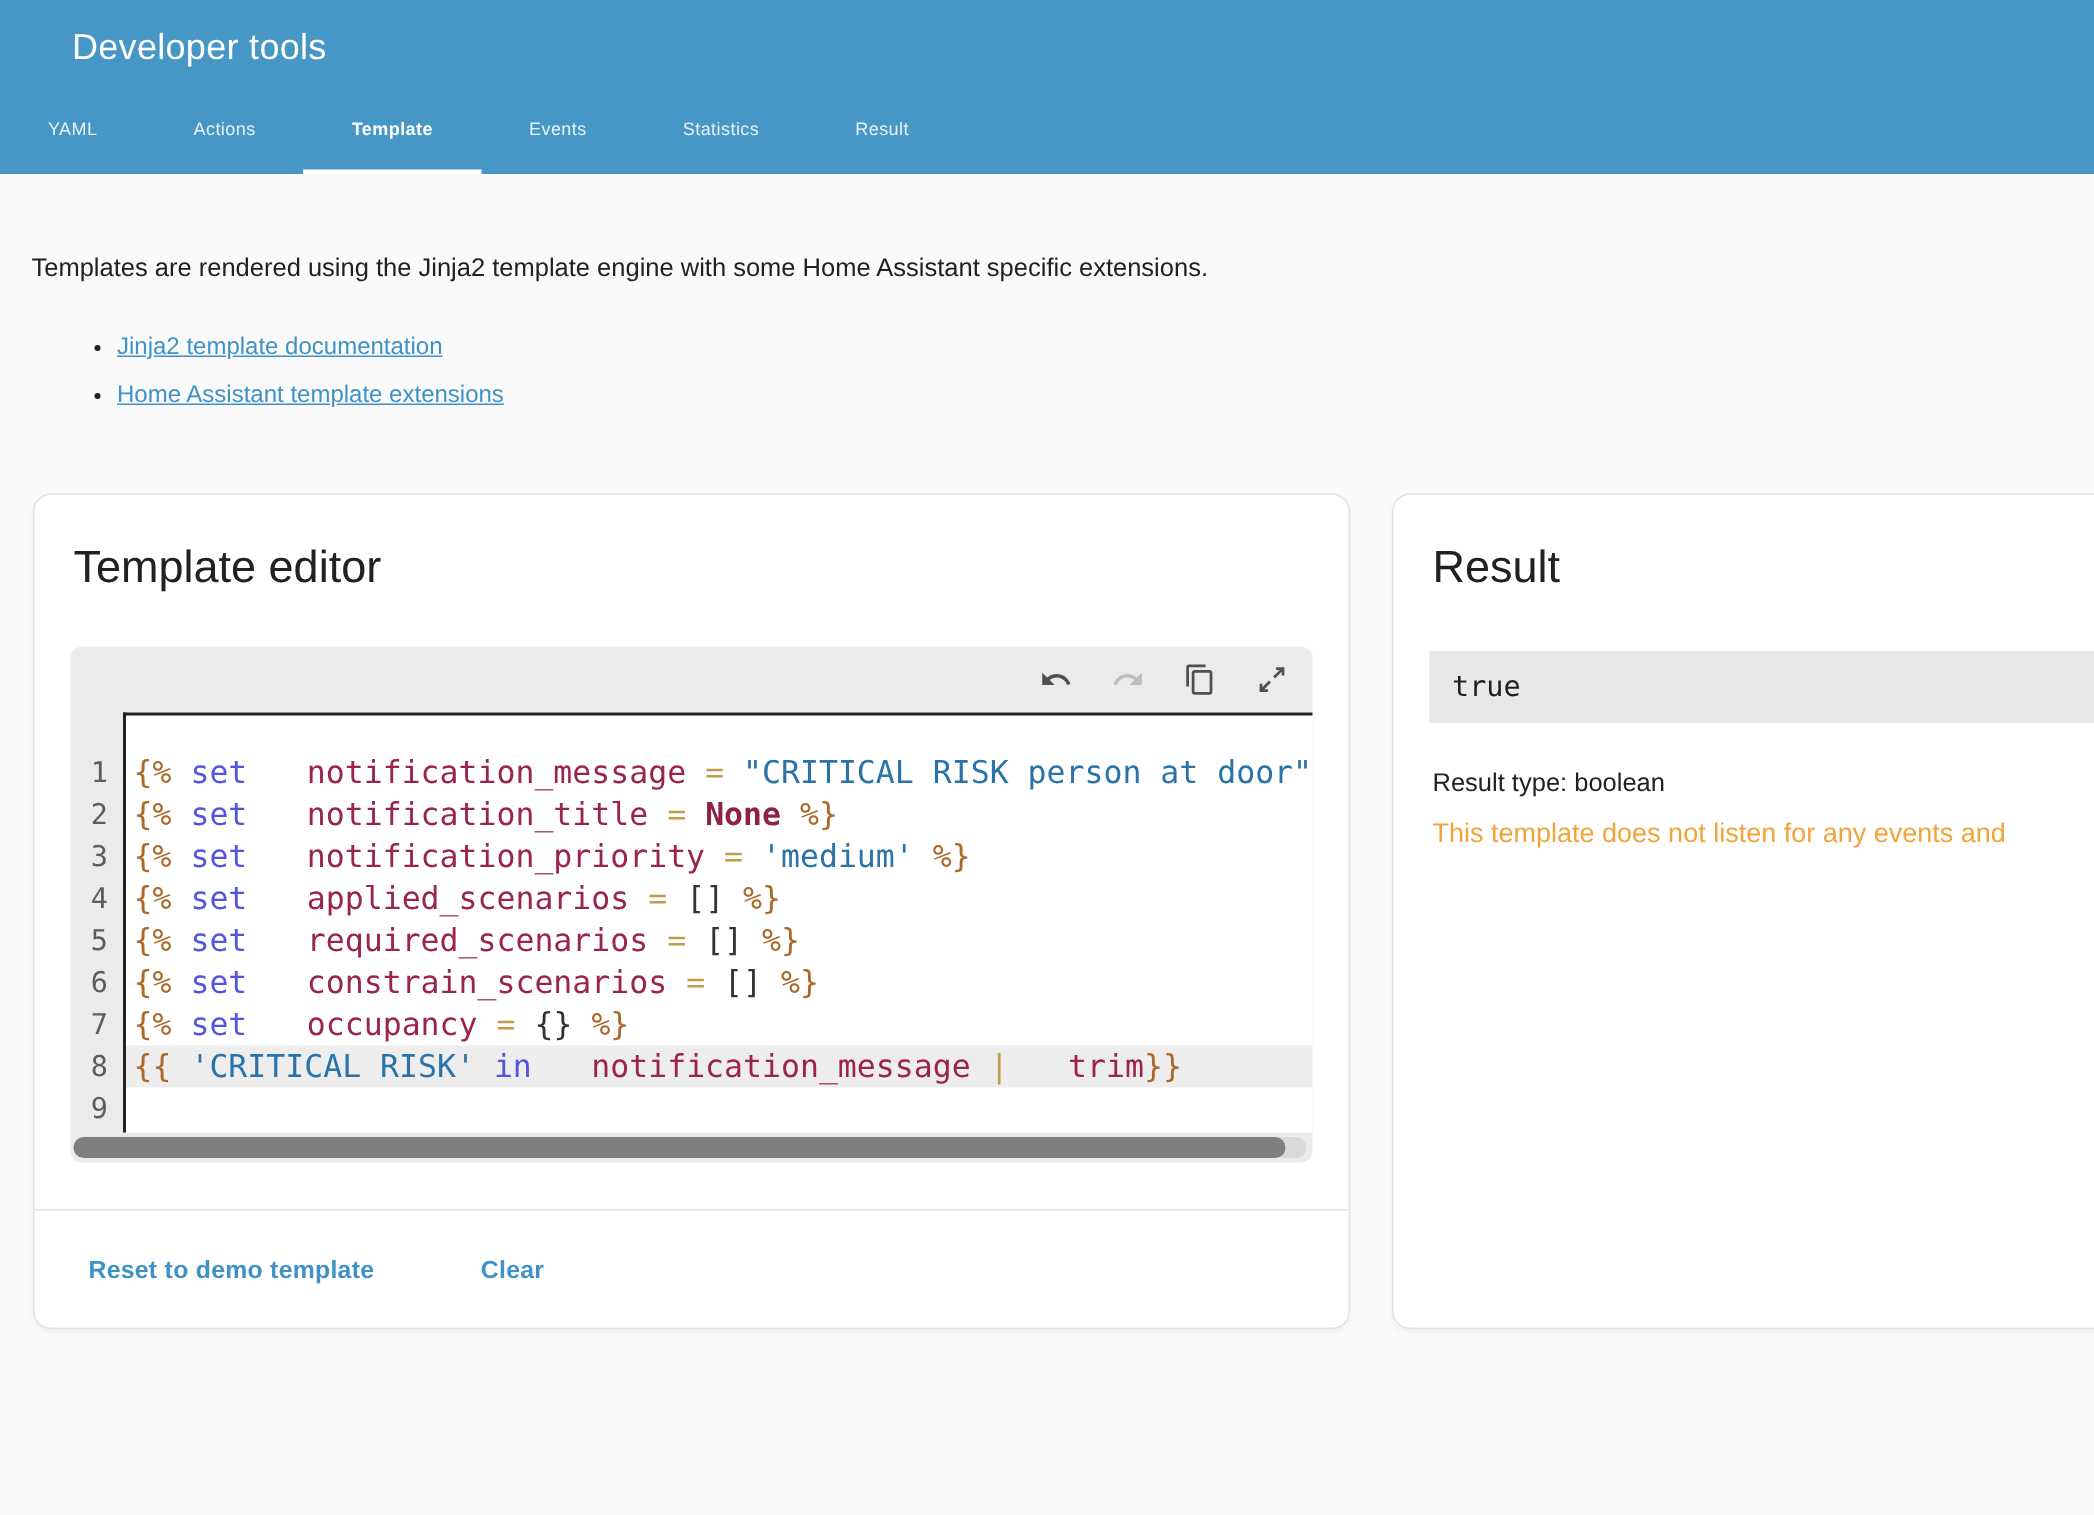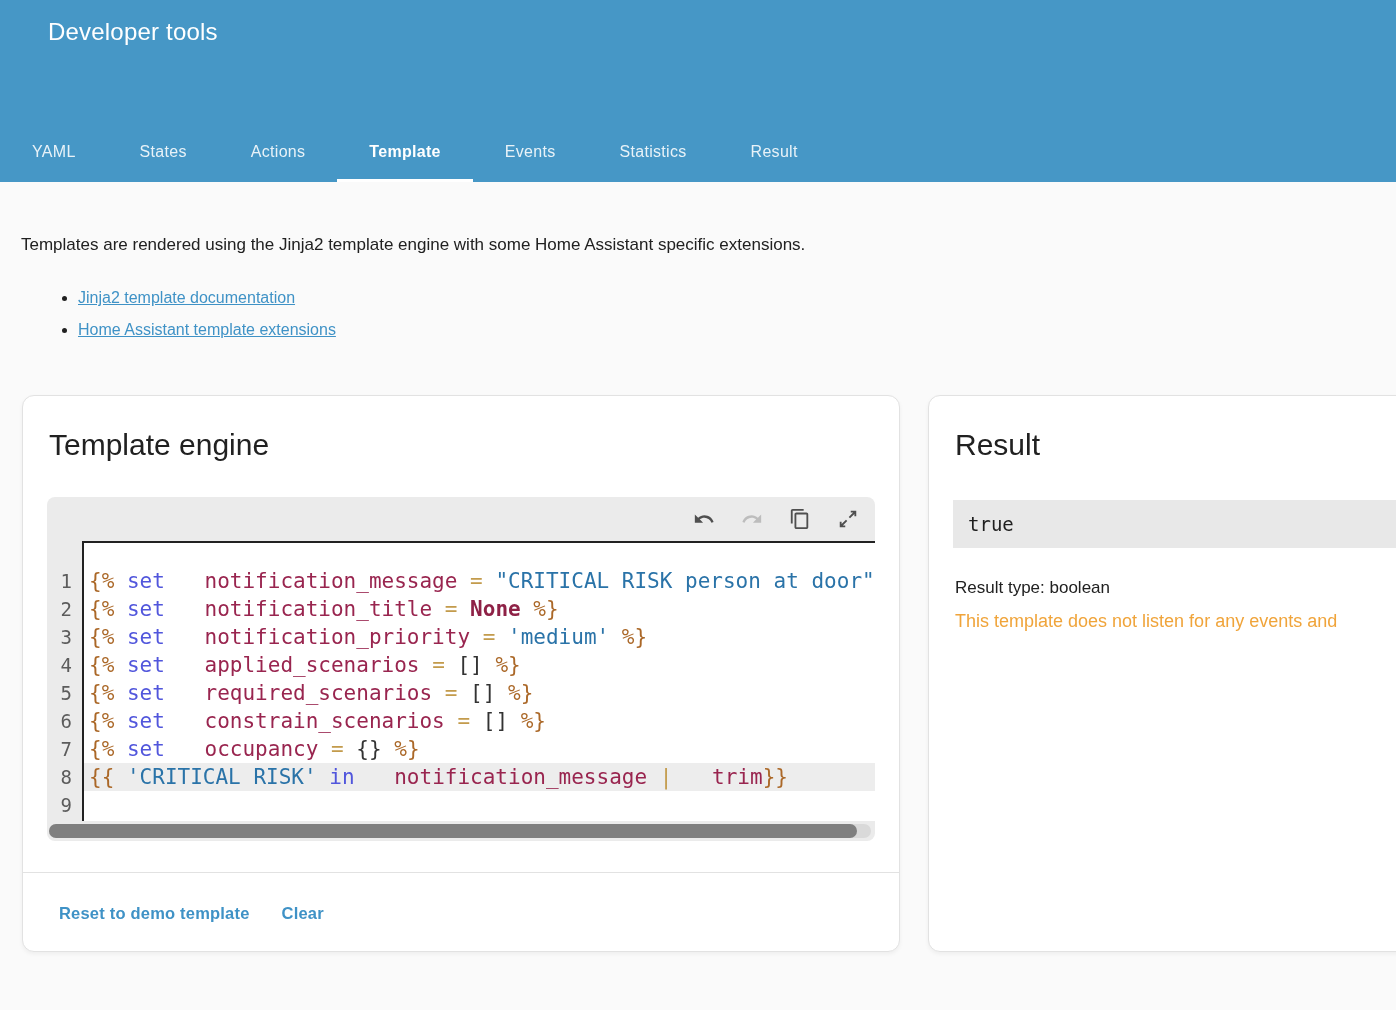--- a/index.html
+++ b/index.html
@@ -1,23 +1,23 @@
 <!DOCTYPE html>
 <html style="--c-header_bg: #4697c6; --c-link: #3f92c6; --c-accent: #3f92c6; --c-warning: #f0a43a; --tk-d: #ab6828; --tk-k: #5156dc; --tk-v: #99254f; --tk-o: #c39b4c; --tk-s: #2a73a8; --tk-a: #8e2146; --tk-b: #333333; --tk-p: #333333;"><head>
 <meta charset="utf-8">
 <style>
   * { margin:0; padding:0; box-sizing:border-box; }
   html,body { width:1396px; height:1010px; overflow:hidden; }
   body { background:#fafafa; font-family:"Liberation Sans", sans-serif; color:#212121; }
 
   
-  .app-header { position:relative; height:182px; background:var(--c-header_bg,#4697c6);text-decoration:underline; }
+  .app-header { position:relative; height:116px; background:var(--c-header_bg,#4697c6);text-decoration:underline; }
   .app-title { position:absolute; top:18px; left:48px; font-size:24px; font-weight:400; color:#fff; letter-spacing:.2px; }
   .tabs { position:absolute; bottom:0; left:0; display:flex; }
-  .tab { position:relative; height:60px; line-height:44px; padding:0 32px; font-size:16px;
+  .tab { position:relative; height:60px; line-height:44px; padding:0 32px; font-size:12px;
          color:rgba(255,255,255,.88); cursor:pointer; letter-spacing:.3px; background:none; border:none;
          font-family:inherit; }
   .tab.active { color:#fff; font-weight:700; }
   .tab.active::after { content:""; position:absolute; left:0; right:0; bottom:0; height:3px; background:#fff; }
 
   
   .intro-text { margin:52px 0 0 21px; font-size:17px; line-height:22px; }
   .intro-links { margin:26px 0 0 22px; padding-left:56px; }
   .intro-links li { font-size:16px; line-height:32px; color:#212121; }
   .intro-links a { color:var(--c-link,#3f92c6); text-decoration:underline; cursor:pointer; }
@@ -48,38 +48,37 @@
   .tk-v { color:var(--tk-v,#99254f);margin-left:27px; }
   .tk-o { color:var(--tk-o,#c39b4c); }
   .tk-s { color:var(--tk-s,#2a73a8); }
   .tk-a { color:var(--tk-a,#8e2146); font-weight:bold; }
   .tk-b { color:var(--tk-b,#333333); }
   .tk-p { color:var(--tk-p,#333333); }
   .cm-scrollbar { position:absolute; left:2px; right:4px; bottom:3px; height:14px; border-radius:7px; background:#d9d9d9; }
   .cm-thumb { position:absolute; left:0; top:0; width:808px; height:14px; border-radius:7px; background:#7f7f7f; cursor:pointer; }
 
   .card-divider { margin-top:31px; border:none; border-top:1px solid #e2e2e2; }
-  .card-actions { height:80px; display:flex; align-items:center; padding-left:36px; gap:32px; }
+  .card-actions { height:80px; display:flex; align-items:center; padding-left:36px; gap:71px; }
   .text-btn { background:none; border:none; font-family:inherit; font-size:16.5px; font-weight:700;
               letter-spacing:.2px; color:var(--c-accent,#3f92c6); cursor:pointer; }
 
   
   .result-box { margin:36px 0 0 24px; height:48px; background:#e8e8e8; padding-left:15px;
                 font:19px/48px "DejaVu Sans Mono", monospace; color:#1f1f1f; }
   .result-type { margin:30px 0 0 26px; font-size:17px; }
   .result-warning { margin:13px 0 0 26px; font-size:18px; color:var(--c-warning,#f0a43a); white-space:nowrap; }
 </style>
 </head>
 <body>
 
 <header class="app-header">
   <div class="app-title">Developer tools</div>
   <nav class="tabs">
       <button class="tab">YAML</button>
-      <button class="tab">States</button>
       <button class="tab">Actions</button>
       <button class="tab active">Template</button>
       <button class="tab">Events</button>
       <button class="tab">Statistics</button>
       <button class="tab">Result</button>
     </nav>
 </header>
 
 <main>
   <p class="intro-text">Templates are rendered using the Jinja2 template engine with some Home Assistant specific extensions.</p>
@@ -88,21 +87,21 @@
       <a>Jinja2 template documentation</a>
     </li>
     <li>
       <a>Home Assistant template extensions</a>
     </li>
   </ul>
 
   <div class="cards">
 
     <section class="card card-left">
-      <h2 class="card-title">Template engine</h2>
+      <h2 class="card-title">Template editor</h2>
 
       <div class="editor">
         <div class="editor-toolbar">
           <button class="icon-btn" title="Undo">
             <svg viewBox="0 0 24 24">
                 <path d="M12.5 8c-2.65 0-5.05.99-6.9 2.6L2 7v9h9l-3.62-3.62c1.39-1.16 3.16-1.88 5.12-1.88 3.54 0 6.55 2.31 7.6 5.5l2.37-.78C21.08 11.03 17.15 8 12.5 8z"></path>
               </svg>
           </button>
           <button class="icon-btn disabled" title="Redo">
             <svg viewBox="0 0 24 24">

